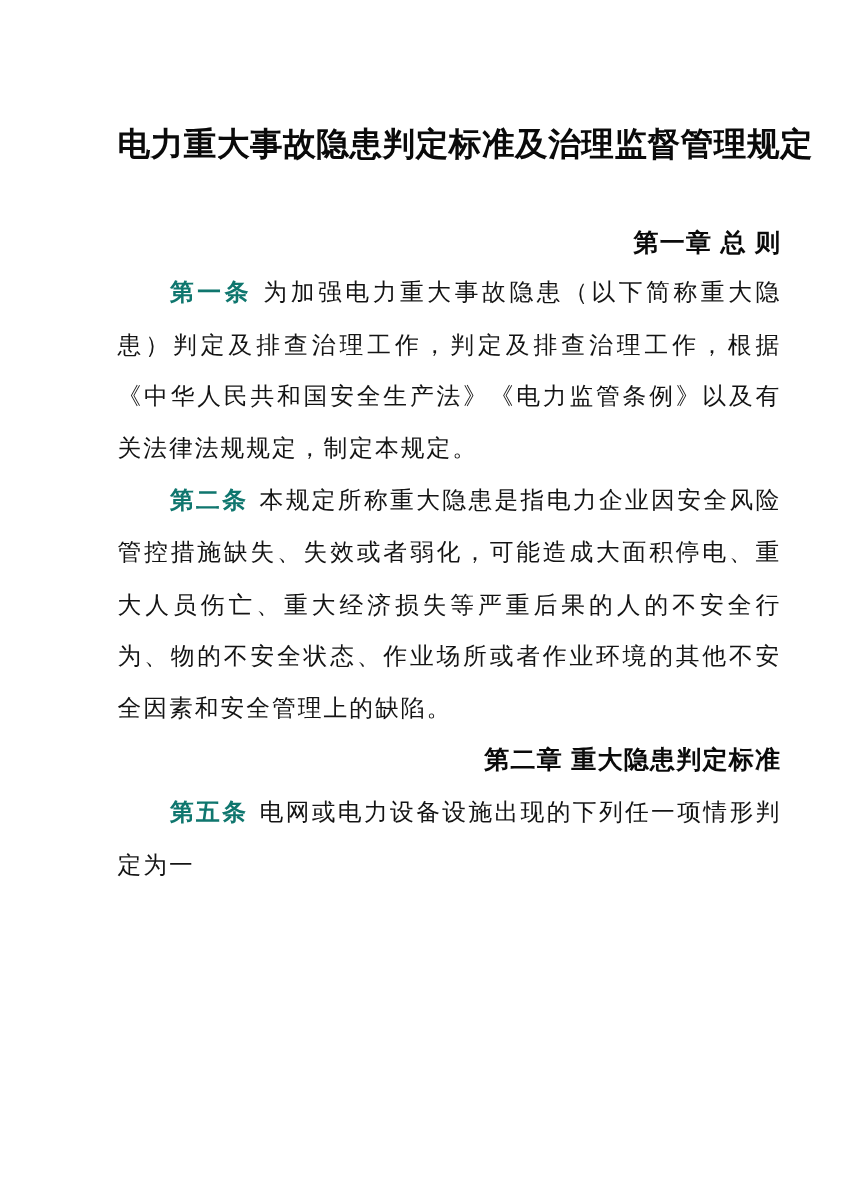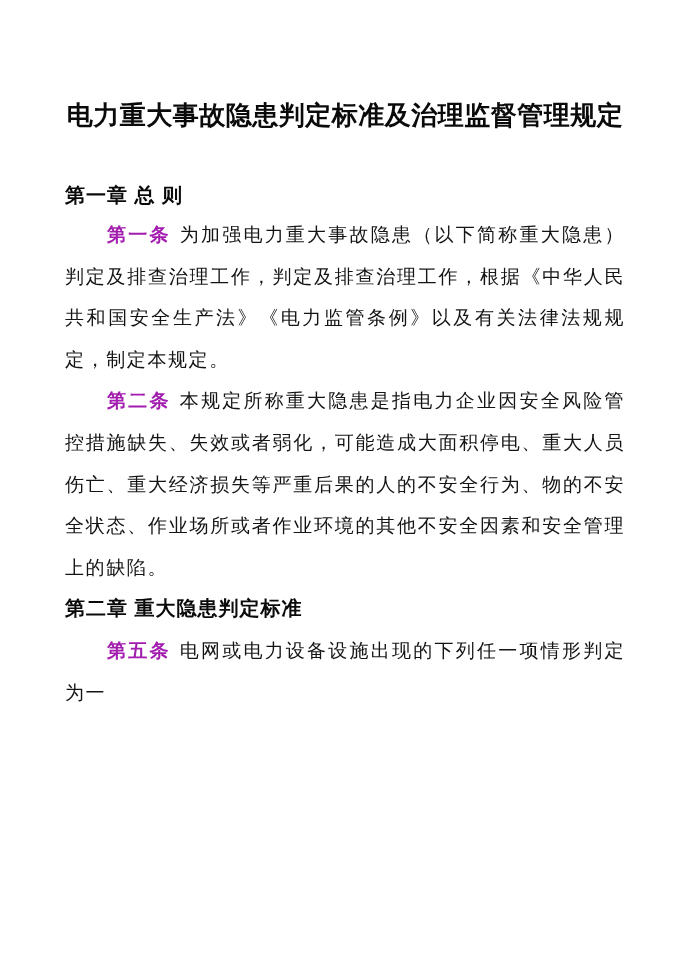--- a/index.html
+++ b/index.html
@@ -7,42 +7,42 @@
     padding: 0;
     background: #ffffff;
   }
   .page {
     position: relative;
     width: 684px;
     height: 727px;
     margin: 0;
     background: #ffffff;
     box-sizing: border-box;
-    padding: 97px 59px 0 65px;
+    padding: 97px 59px 0 94px;
     overflow: hidden;
     color: #121212;
     font-family: "Liberation Serif", serif;
   }
   .doc-title {
     margin: 0;
     font-family: "Liberation Sans", sans-serif;
     font-size: 26px;
     font-weight: bold;
     text-align: center;
     letter-spacing: 0.5px;
     line-height: 36px;
     white-space: nowrap;
     color: #0a0a0a;
   }
   .chapter-heading {
     margin: 49px 0 0 0;
     font-family: "Liberation Sans", sans-serif;
     font-size: 20px;
     font-weight: bold;
-    text-align: left;
+    text-align: right;
     letter-spacing: 1px;
     line-height: 26px;
     color: #0a0a0a;
   }
   .chapter-heading.in-flow {
     margin: 0;
     line-height: 41.6px;
   }
   .body-text {
     margin-top: 6px;
@@ -53,21 +53,21 @@
     line-height: 41.6px;
     letter-spacing: 1.6px;
     text-align: justify;
     text-indent: 42px;
     color: #141414;
   }
   .article-label {
     font-family: "Liberation Sans", sans-serif;
     font-weight: bold;
     margin-right: 9px;
-    color: #a21caf;
+    color: #0f766e;
   }
 </style>
 </head>
 <body>
 
 <div class="page">
 
   <h1 class="doc-title">电力重大事故隐患判定标准及治理监督管理规定</h1>
 
   <h2 class="chapter-heading">第一章 总 则</h2>

